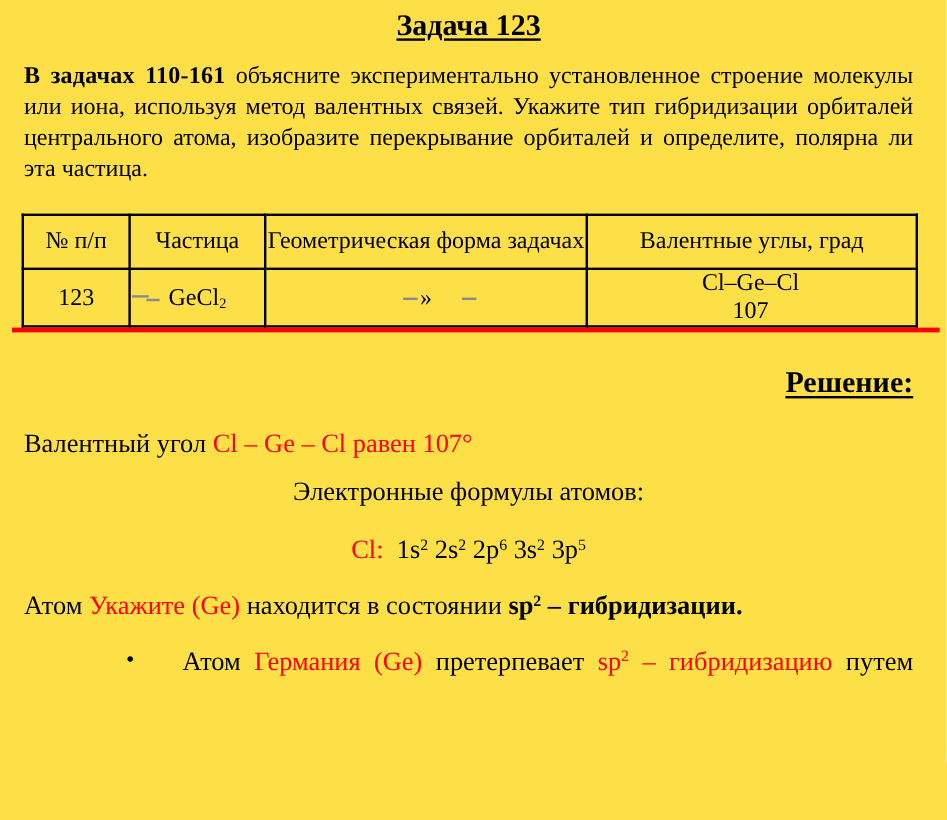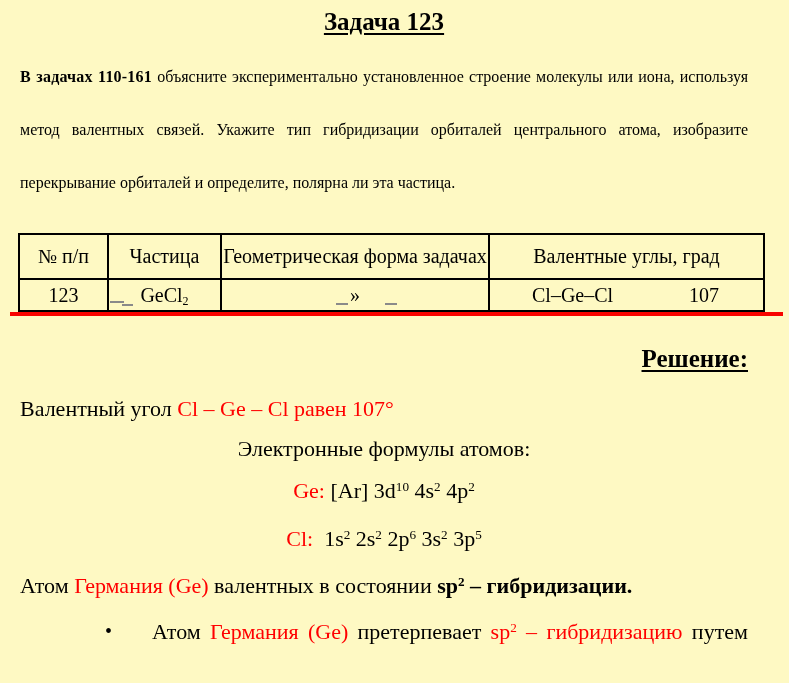--- a/index.html
+++ b/index.html
@@ -1,43 +1,43 @@
 <!DOCTYPE html>
 <html><head>
 <meta charset="utf-8">
 <style>
   html, body { margin: 0; padding: 0; background: #fff; }
   .page {
     position: relative;
     width: 789px;
     height: 683px;
     box-sizing: border-box;
-    padding: 8px 41px 0 20px;
+    padding: 8px 28px 0 20px;
     overflow: hidden;
-    background: #fef9c3;
+    background: #fde047;
     color: #000000;
     font-family: "Liberation Serif", "DejaVu Serif", serif;
   }
   .red { color: #ff0000; }
   sup.s { font-size: 0.6em; vertical-align: baseline; position: relative; top: -0.55em; line-height: 0; }
   sub.s { font-size: 0.6em; vertical-align: baseline; position: relative; top: 0.28em; line-height: 0; }
 
   .title {
     margin: 0;
     font-size: 25px;
     font-weight: bold;
     text-align: center;
     text-decoration: underline;
     text-decoration-thickness: 2px;
     text-underline-offset: 3px;
   }
   .intro {
     margin: 14px 0 0 0;
-    font-size: 16px;
-    line-height: 53px;
+    font-size: 20px;
+    line-height: 26px;
     text-align: justify;
   }
   .intro b { letter-spacing: 0.2px; }
 
   .table-wrap {
     position: relative;
     margin: 24px 0 0 -2px;
     width: 627px;
   }
   table.task-table {
@@ -58,20 +58,21 @@
     height: 43px;
   }
   table.task-table td {
     font-size: 20px;
     height: 30px;
   }
   .angles {
     display: flex;
     justify-content: space-between;
     padding: 0 44px 0 42px;
+    flex-direction: column;
   }
   .red-rule {
     position: absolute;
     left: -8px;
     top: 100%;
     width: 773px;
     height: 4px;
     background: #f80400;
   }
   .artifact {
@@ -169,25 +170,24 @@
     <div class="artifact a4"></div>
   </div>
 
   <h2 class="solution-heading">Решение:</h2>
 
 
   <p class="line mt-angle"><span>Валентный угол </span><span class="red">Cl – Ge – Cl равен 107°</span></p>
 
   <p class="line mt-formlab">Электронные формулы атомов:</p>
 
-  <p class="line centered mt-ge"><span class="red">Ge:</span><span> [Ar] 3d</span><sup class="s">10</sup><span> 4s</span><sup class="s">2</sup><span> 4p</span><sup class="s">2</sup></p>
 
   <p class="line centered mt-cl"><span class="red">Cl:</span><span>  1s</span><sup class="s">2</sup><span> 2s</span><sup class="s">2</sup><span> 2p</span><sup class="s">6</sup><span> 3s</span><sup class="s">2</sup><span> 3p</span><sup class="s">5</sup></p>
 
-  <p class="line mt-state"><span>Атом </span><span class="red">Германия (Ge)</span><span> валентных в состоянии </span><b><span>sp</span><sup class="s">2</sup><span> – гибридизации.</span></b></p>
+  <p class="line mt-state"><span>Атом </span><span class="red">Укажите (Ge)</span><span> находится в состоянии </span><b><span>sp</span><sup class="s">2</sup><span> – гибридизации.</span></b></p>
 
   <div class="bullet-row">
     <span class="bullet-marker">•</span>
     <span class="bullet-words">
       <span>Атом</span>
       <span class="red">Германия</span>
       <span class="red">(Ge)</span>
       <span>претерпевает</span>
       <span class="red"><span>sp</span><sup class="s">2</sup></span>
       <span class="red">–</span>

